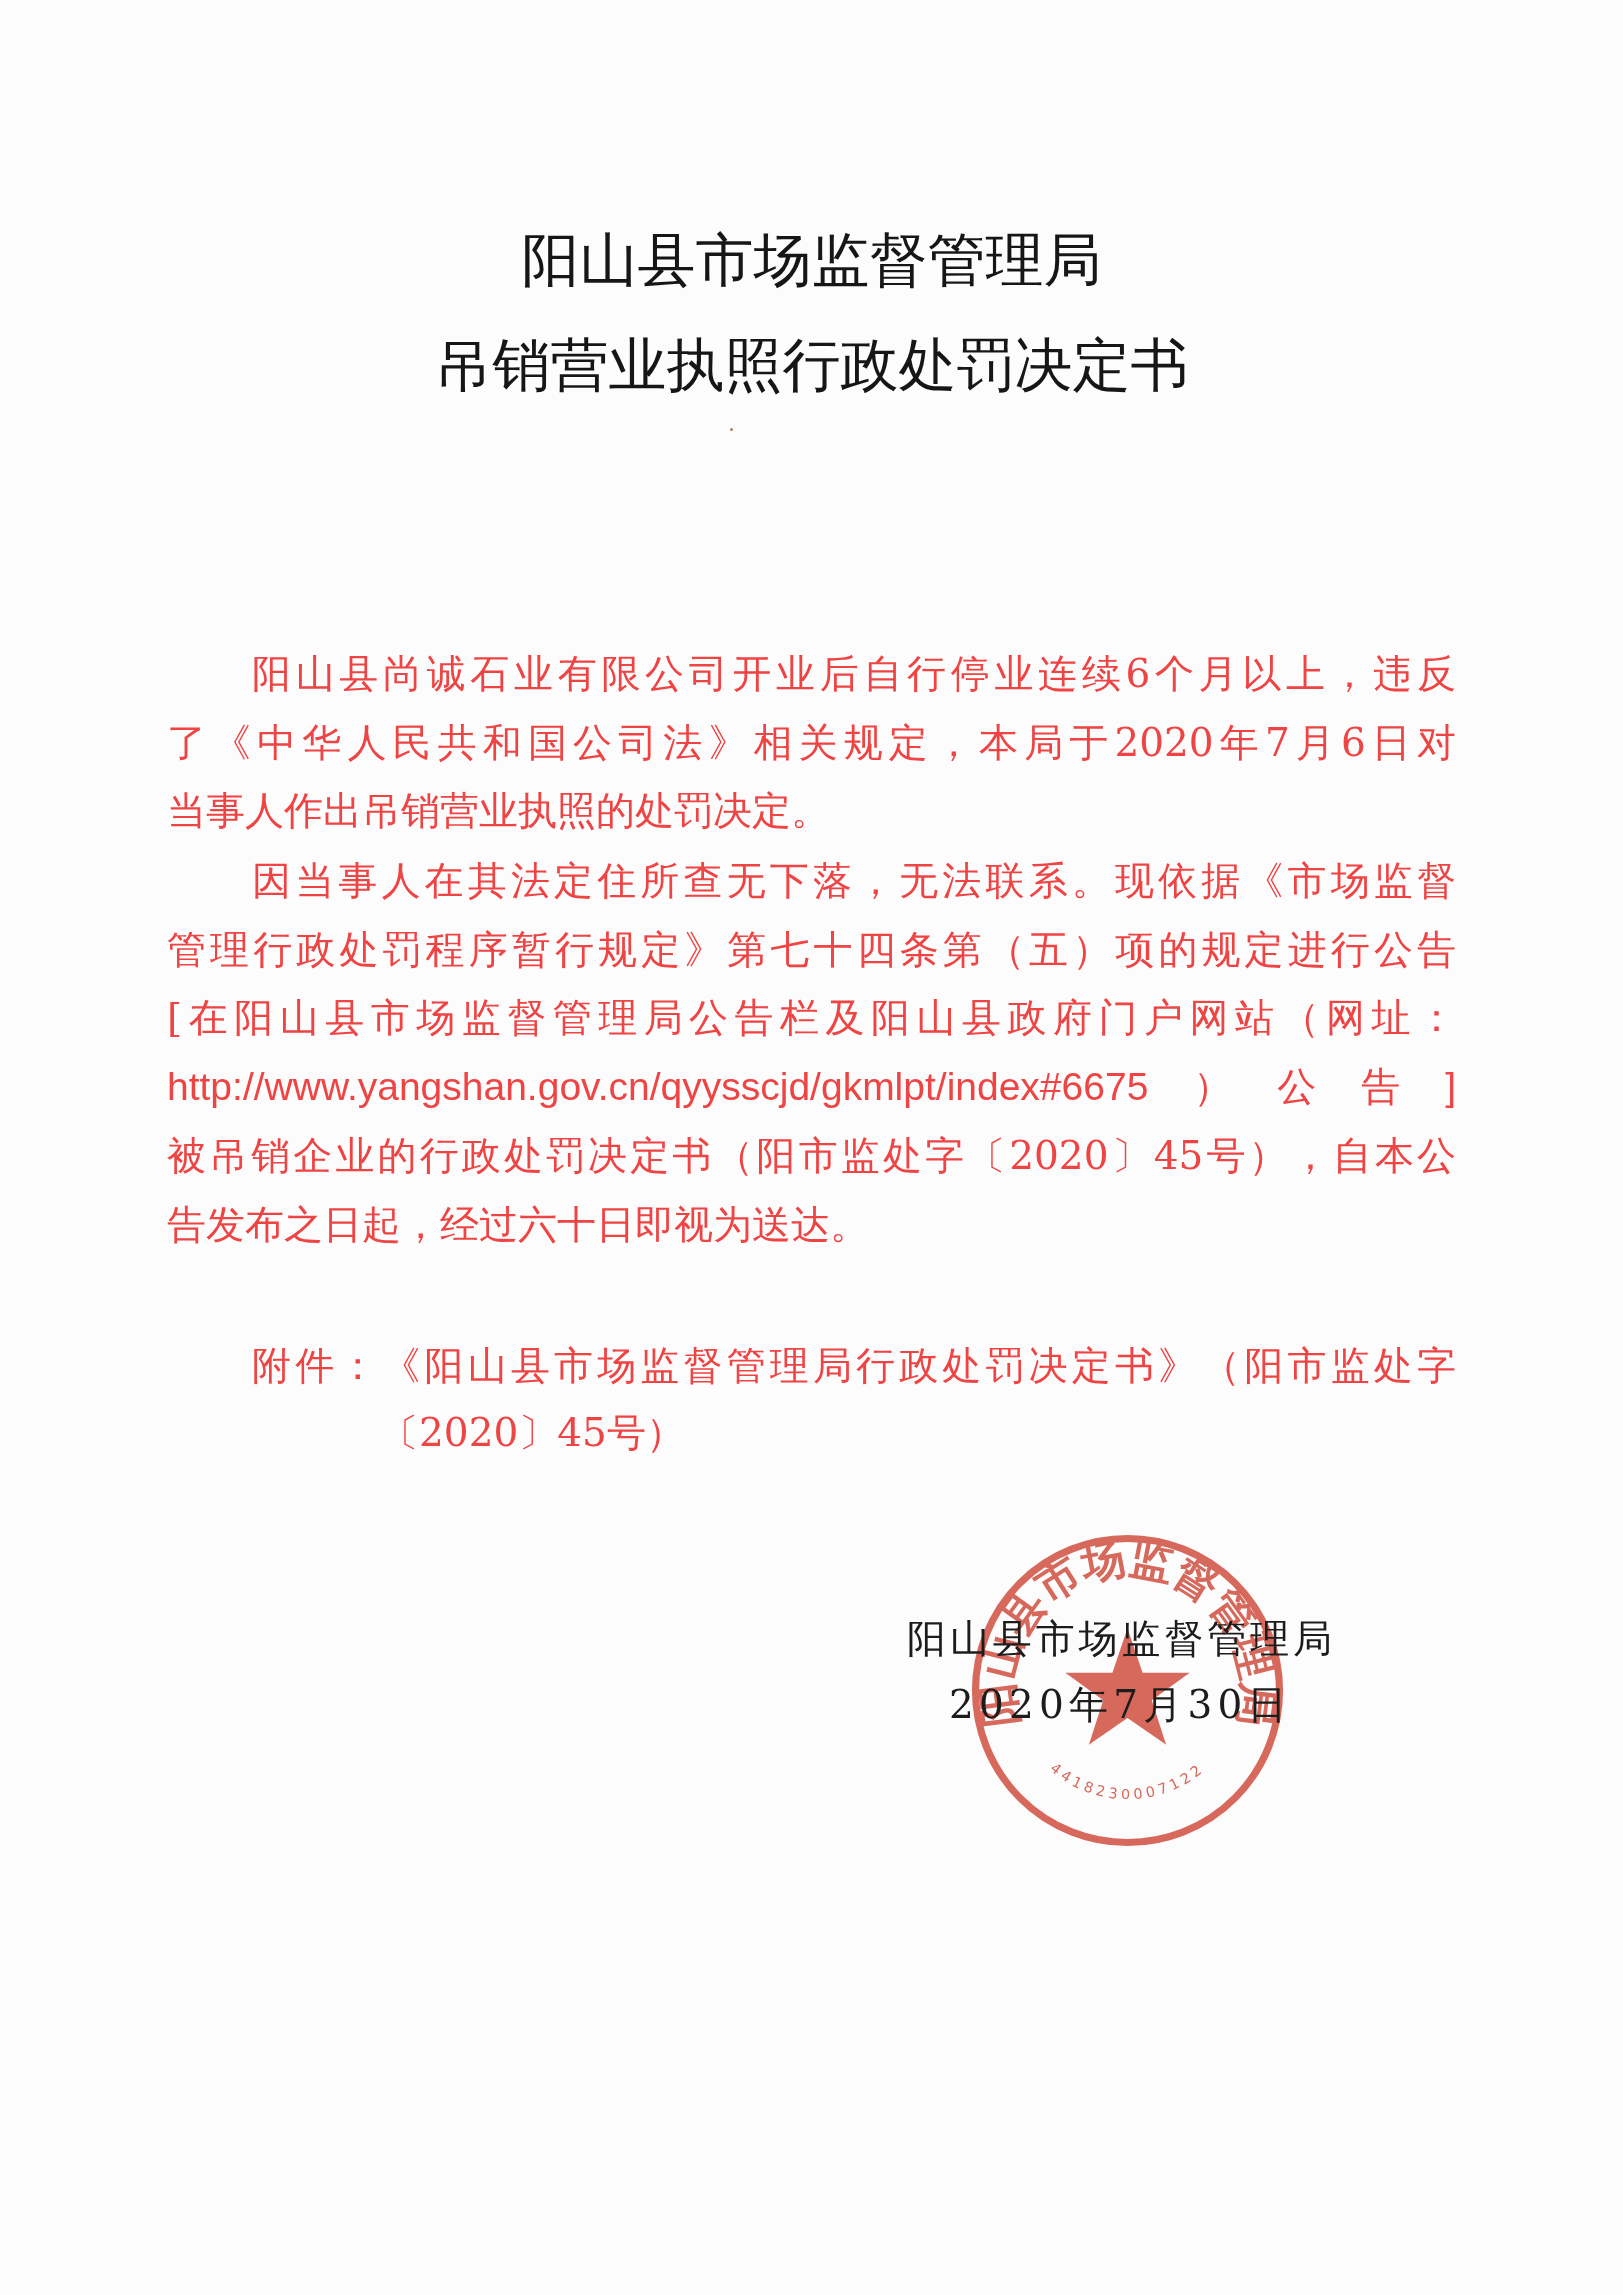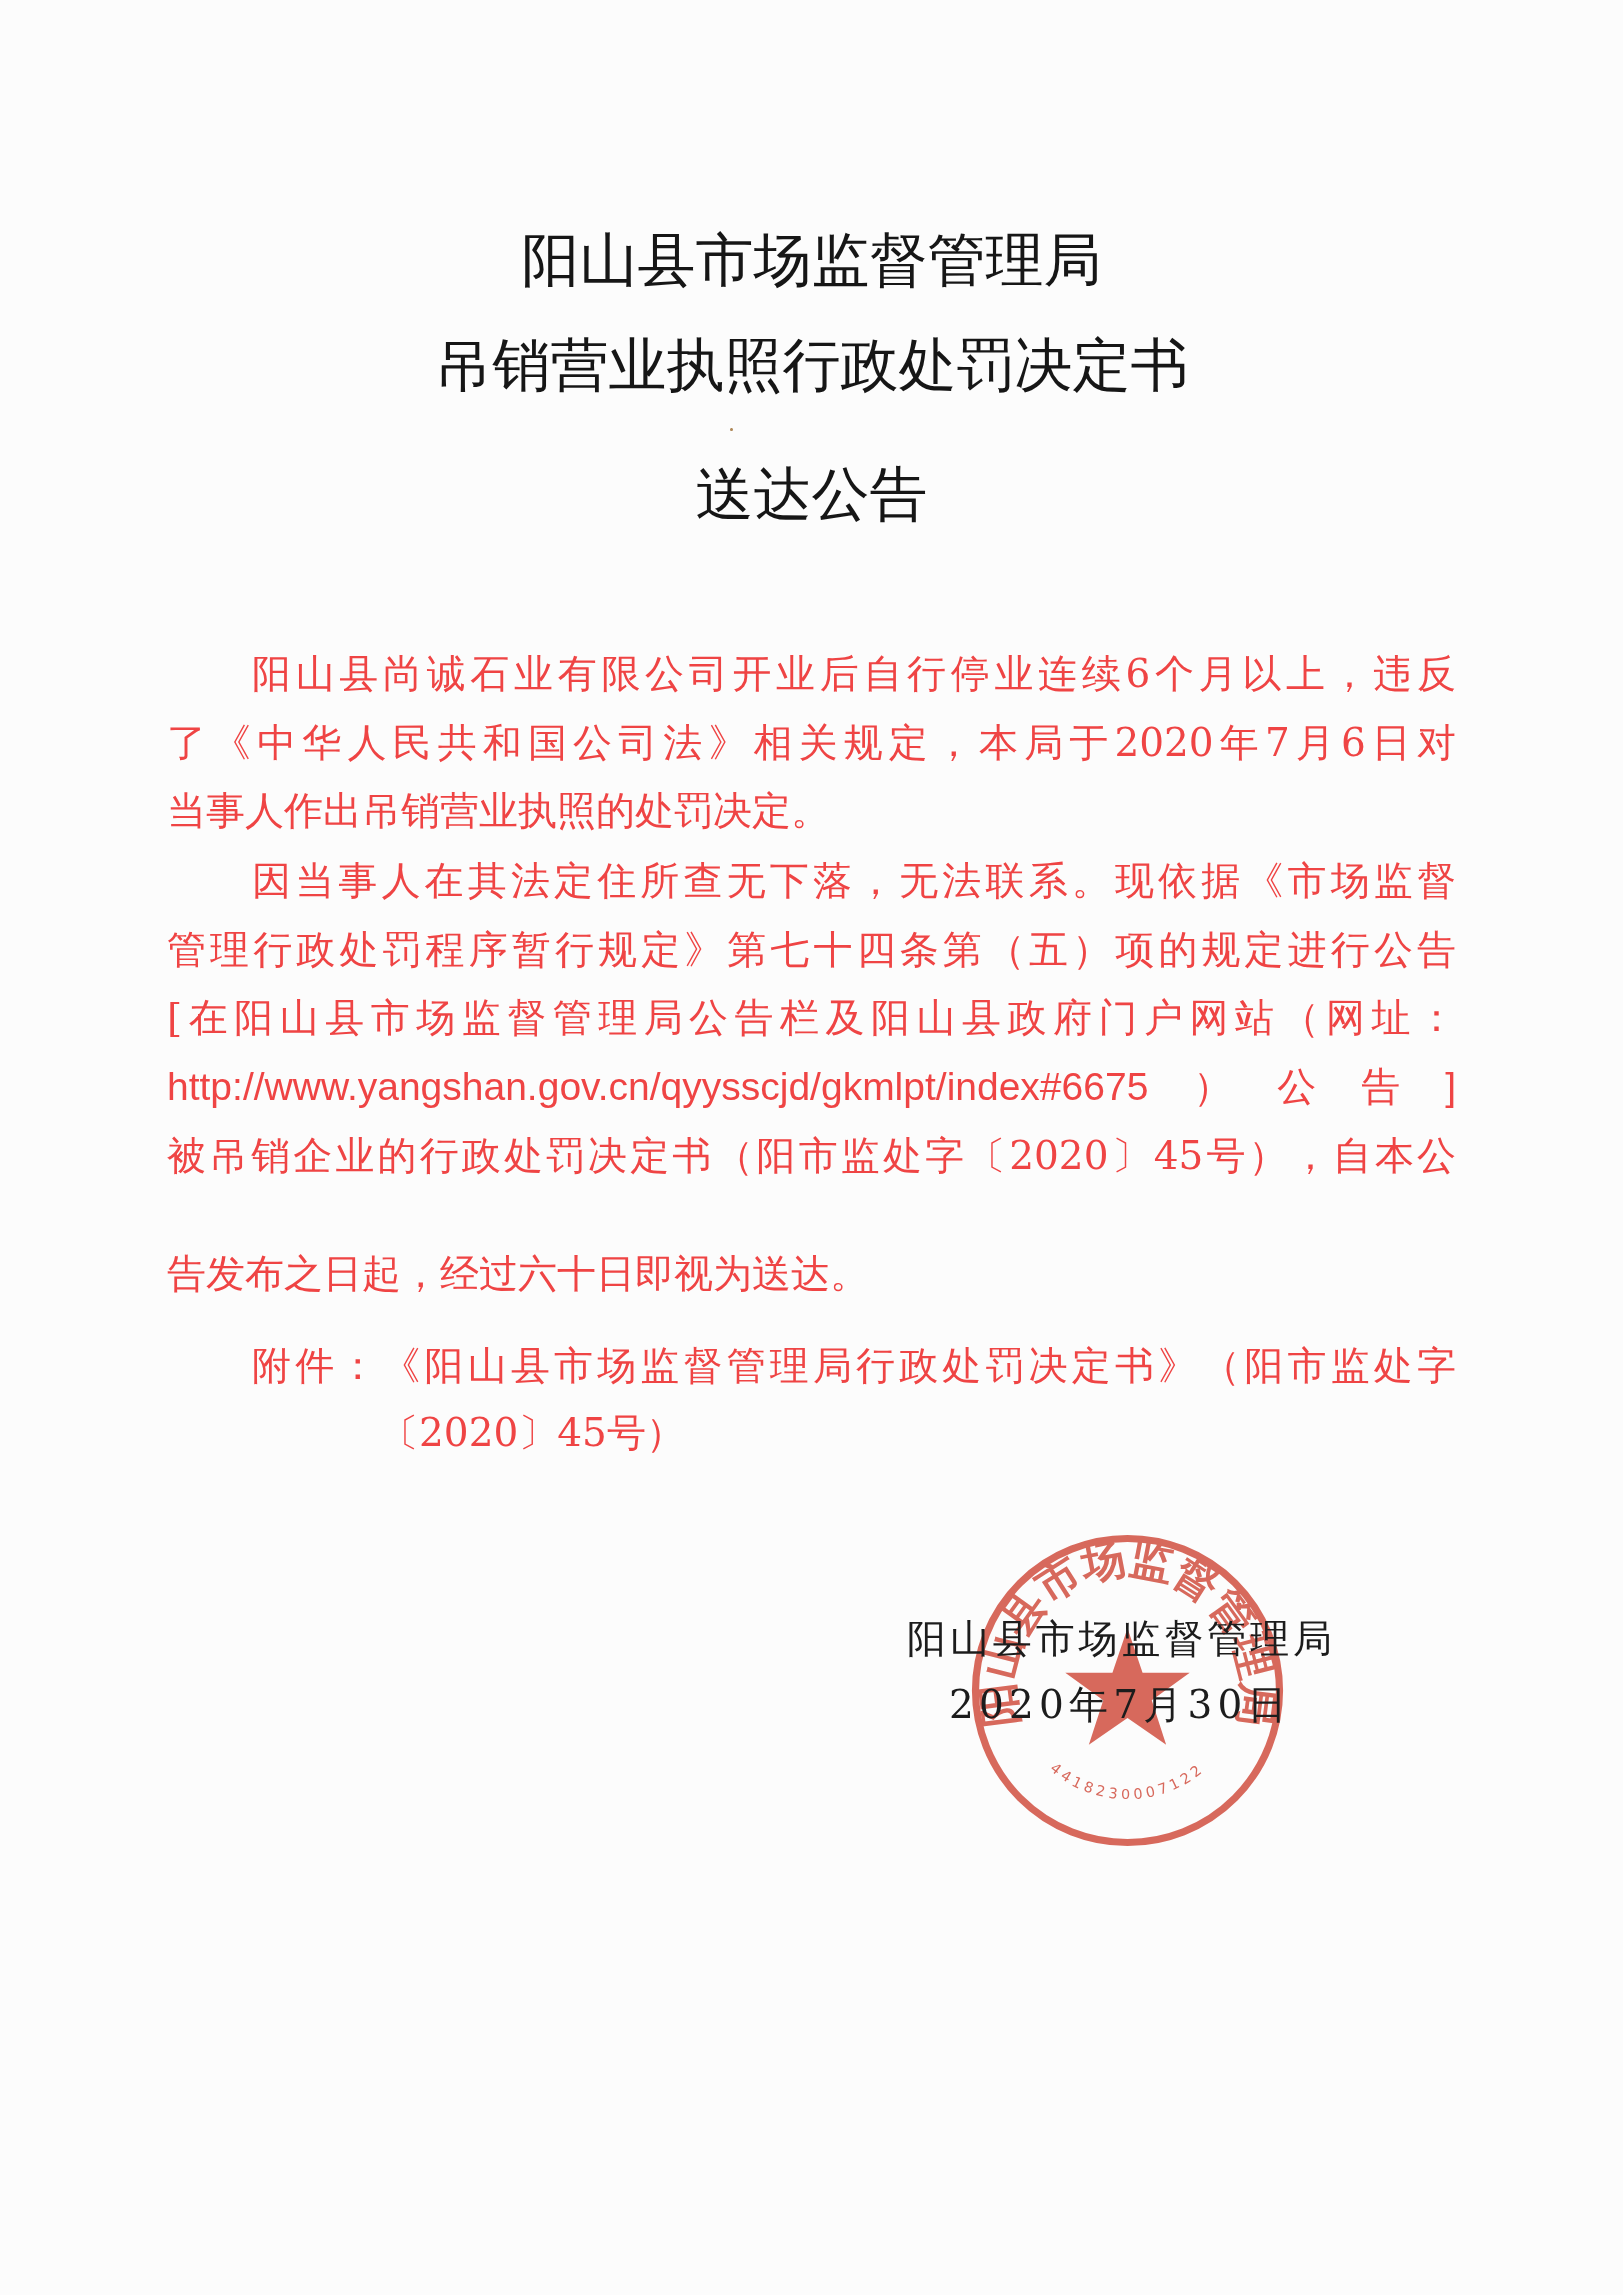--- a/index.html
+++ b/index.html
@@ -82,33 +82,32 @@
     opacity: 0.82;
   }
 </style>
 </head>
 <body>
 
 <div class="page">
 
   <div class="title-line t1">阳山县市场监督管理局</div>
   <div class="title-line t2">吊销营业执照行政处罚决定书</div>
-  <div class="title-line t3">送达公告</div>
   <div class="speck"></div>
 
   <div class="line indent" style="top:648px">阳山县尚诚石业有限公司开业后自行停业连续6个月以上，违反</div>
   <div class="line" style="top:717px">了《中华人民共和国公司法》相关规定，本局于2020年7月6日对</div>
   <div class="line last" style="top:785px">当事人作出吊销营业执照的处罚决定。</div>
 
   <div class="line indent" style="top:855px">因当事人在其法定住所查无下落，无法联系。现依据《市场监督</div>
   <div class="line" style="top:992px">[在阳山县市场监督管理局公告栏及阳山县政府门户网站（网址：</div>
   <div class="line" style="top:924px">管理行政处罚程序暂行规定》第七十四条第（五）项的规定进行公告</div>
   <div class="line mono" style="top:1061px">http://www.yangshan.gov.cn/qyysscjd/gkmlpt/index#6675）公告]</div>
   <div class="line" style="top:1130px">被吊销企业的行政处罚决定书（阳市监处字〔2020〕45号），自本公</div>
-  <div class="line last" style="top:1248px">告发布之日起，经过六十日即视为送达。</div>
+  <div class="line last" style="top:1199px">告发布之日起，经过六十日即视为送达。</div>
 
   <div class="line attach" style="top:1340px">附件：《阳山县市场监督管理局行政处罚决定书》（阳市监处字</div>
   <div class="line attach-cont" style="top:1407px">〔2020〕45号）</div>
 
   <svg class="stamp" viewBox="0 0 490 490">
     <defs>
       <path id="sealArc" d="M 80 300 A 175 175 0 1 1 410 300"></path>
       <path id="codeArc" d="M 110 350 A 180 180 0 0 0 380 350"></path>
     </defs>
     <circle cx="245" cy="245" r="232" fill="none" stroke="#d0493a" stroke-width="11"></circle>

